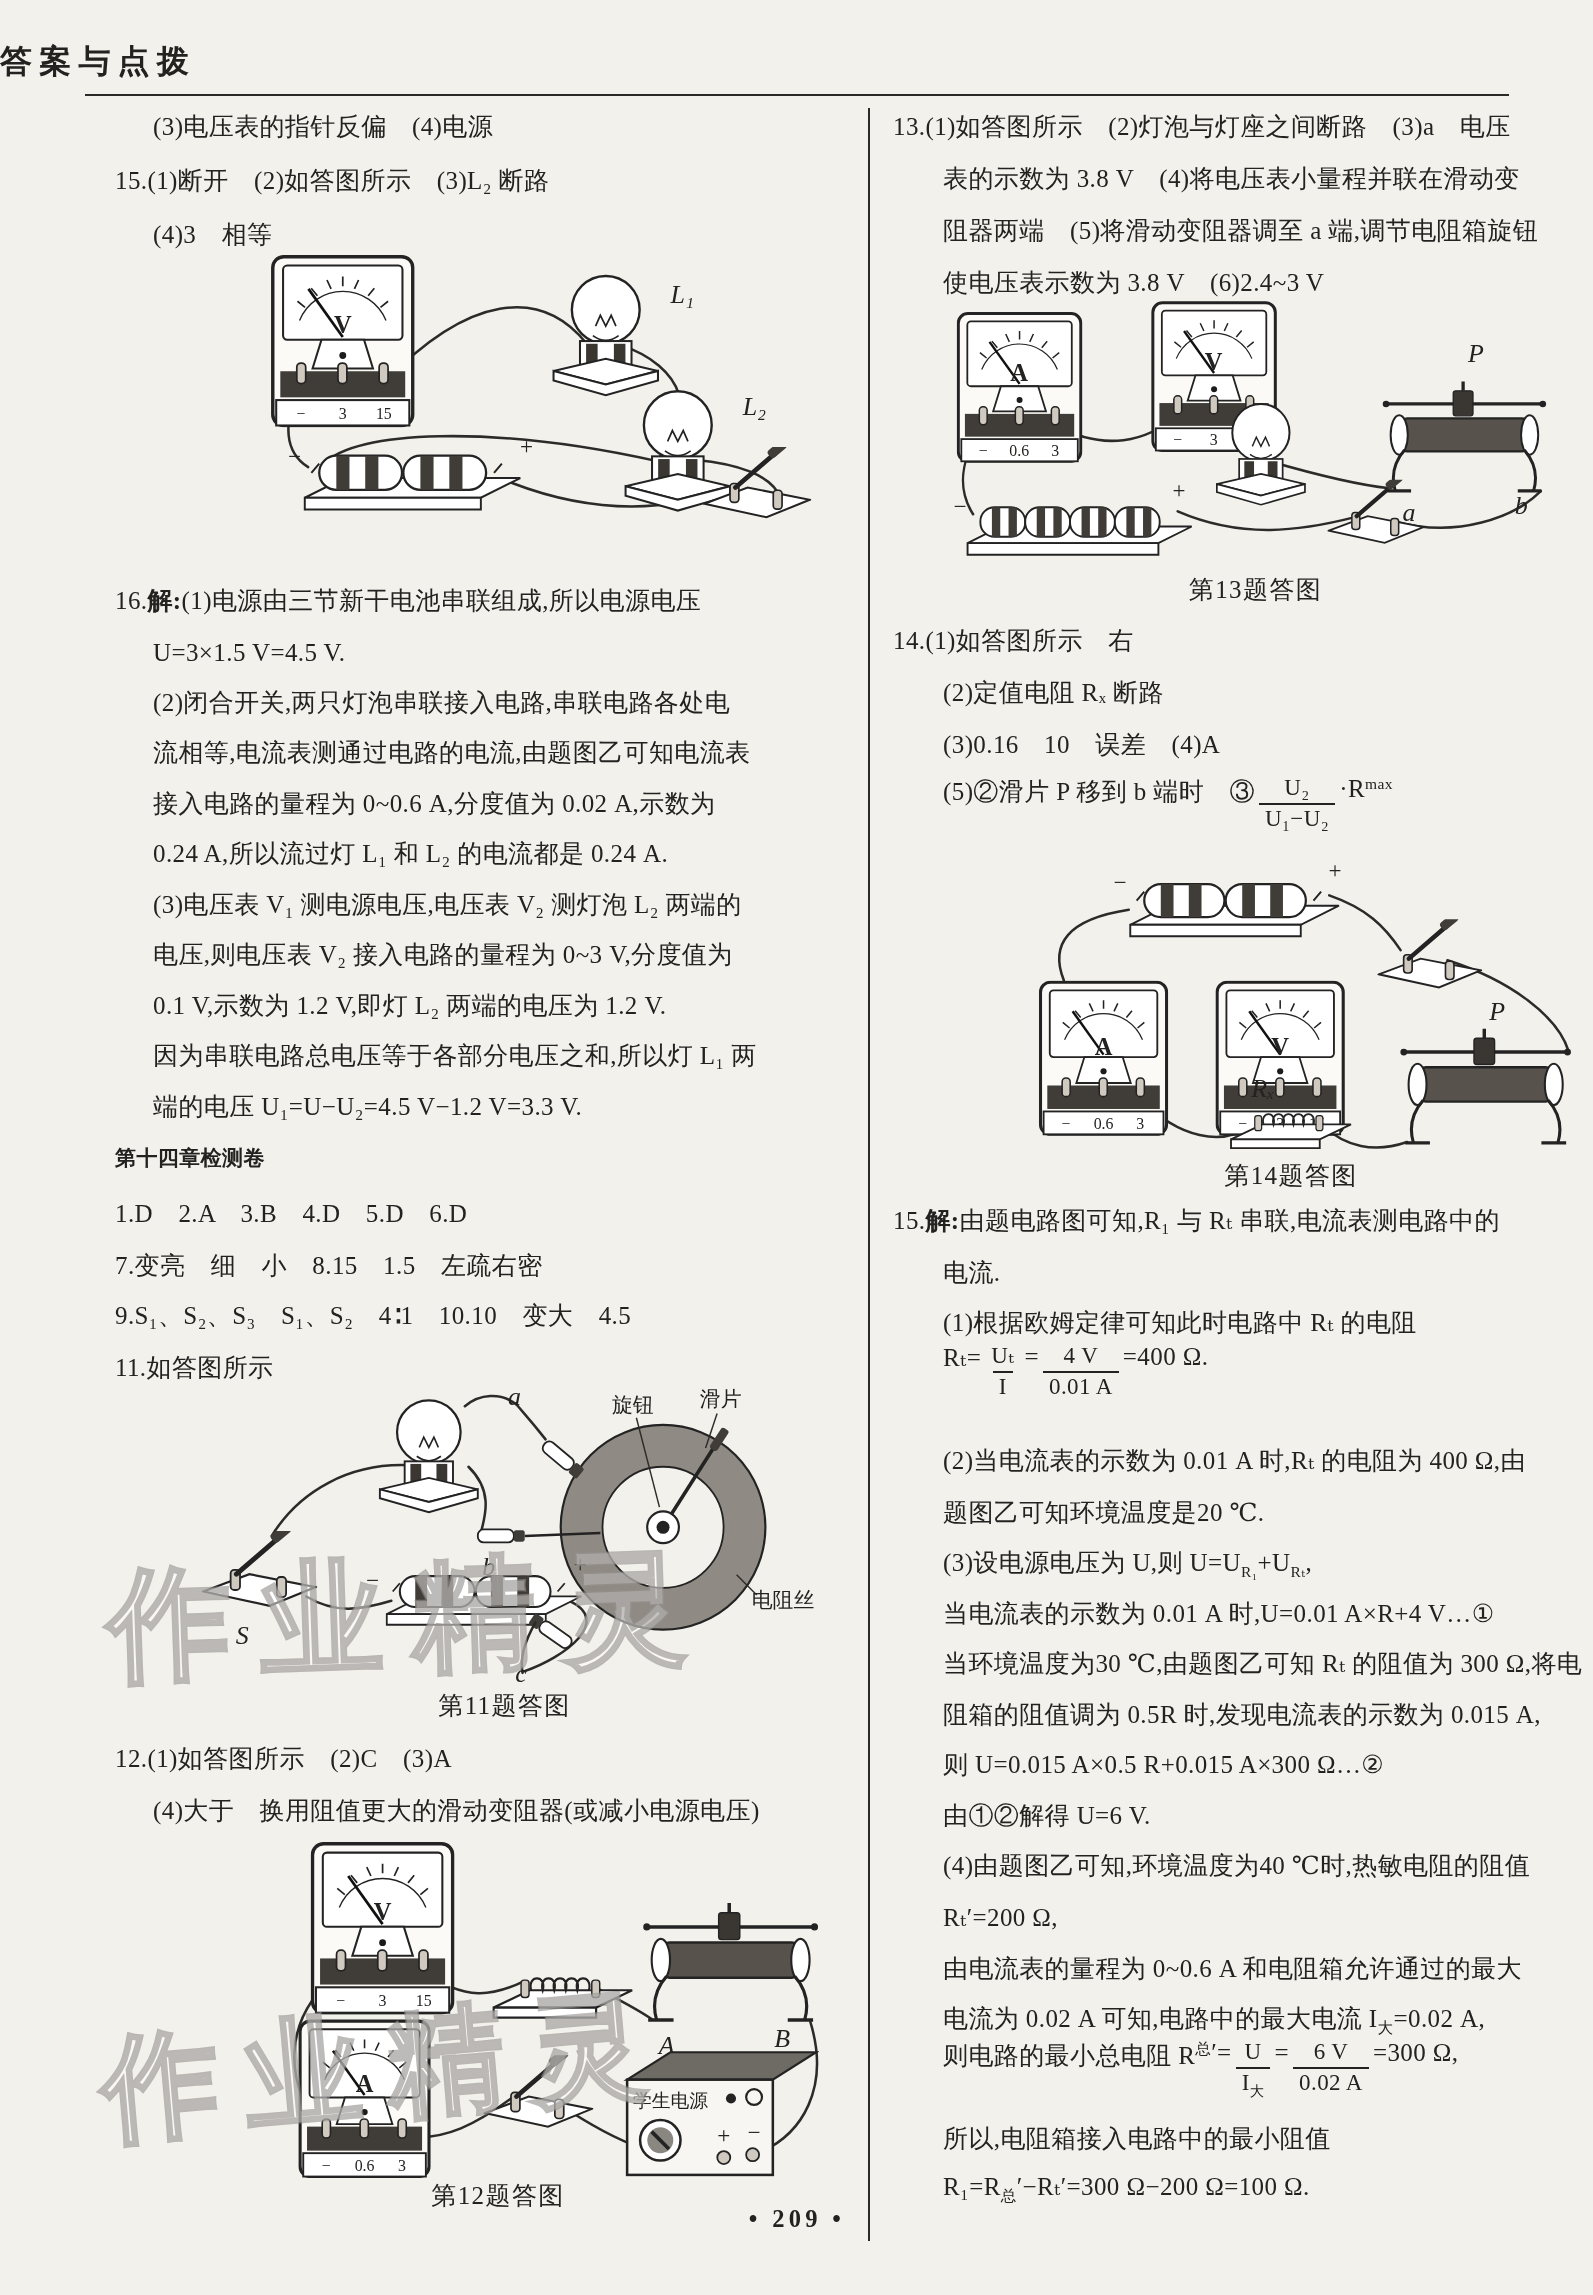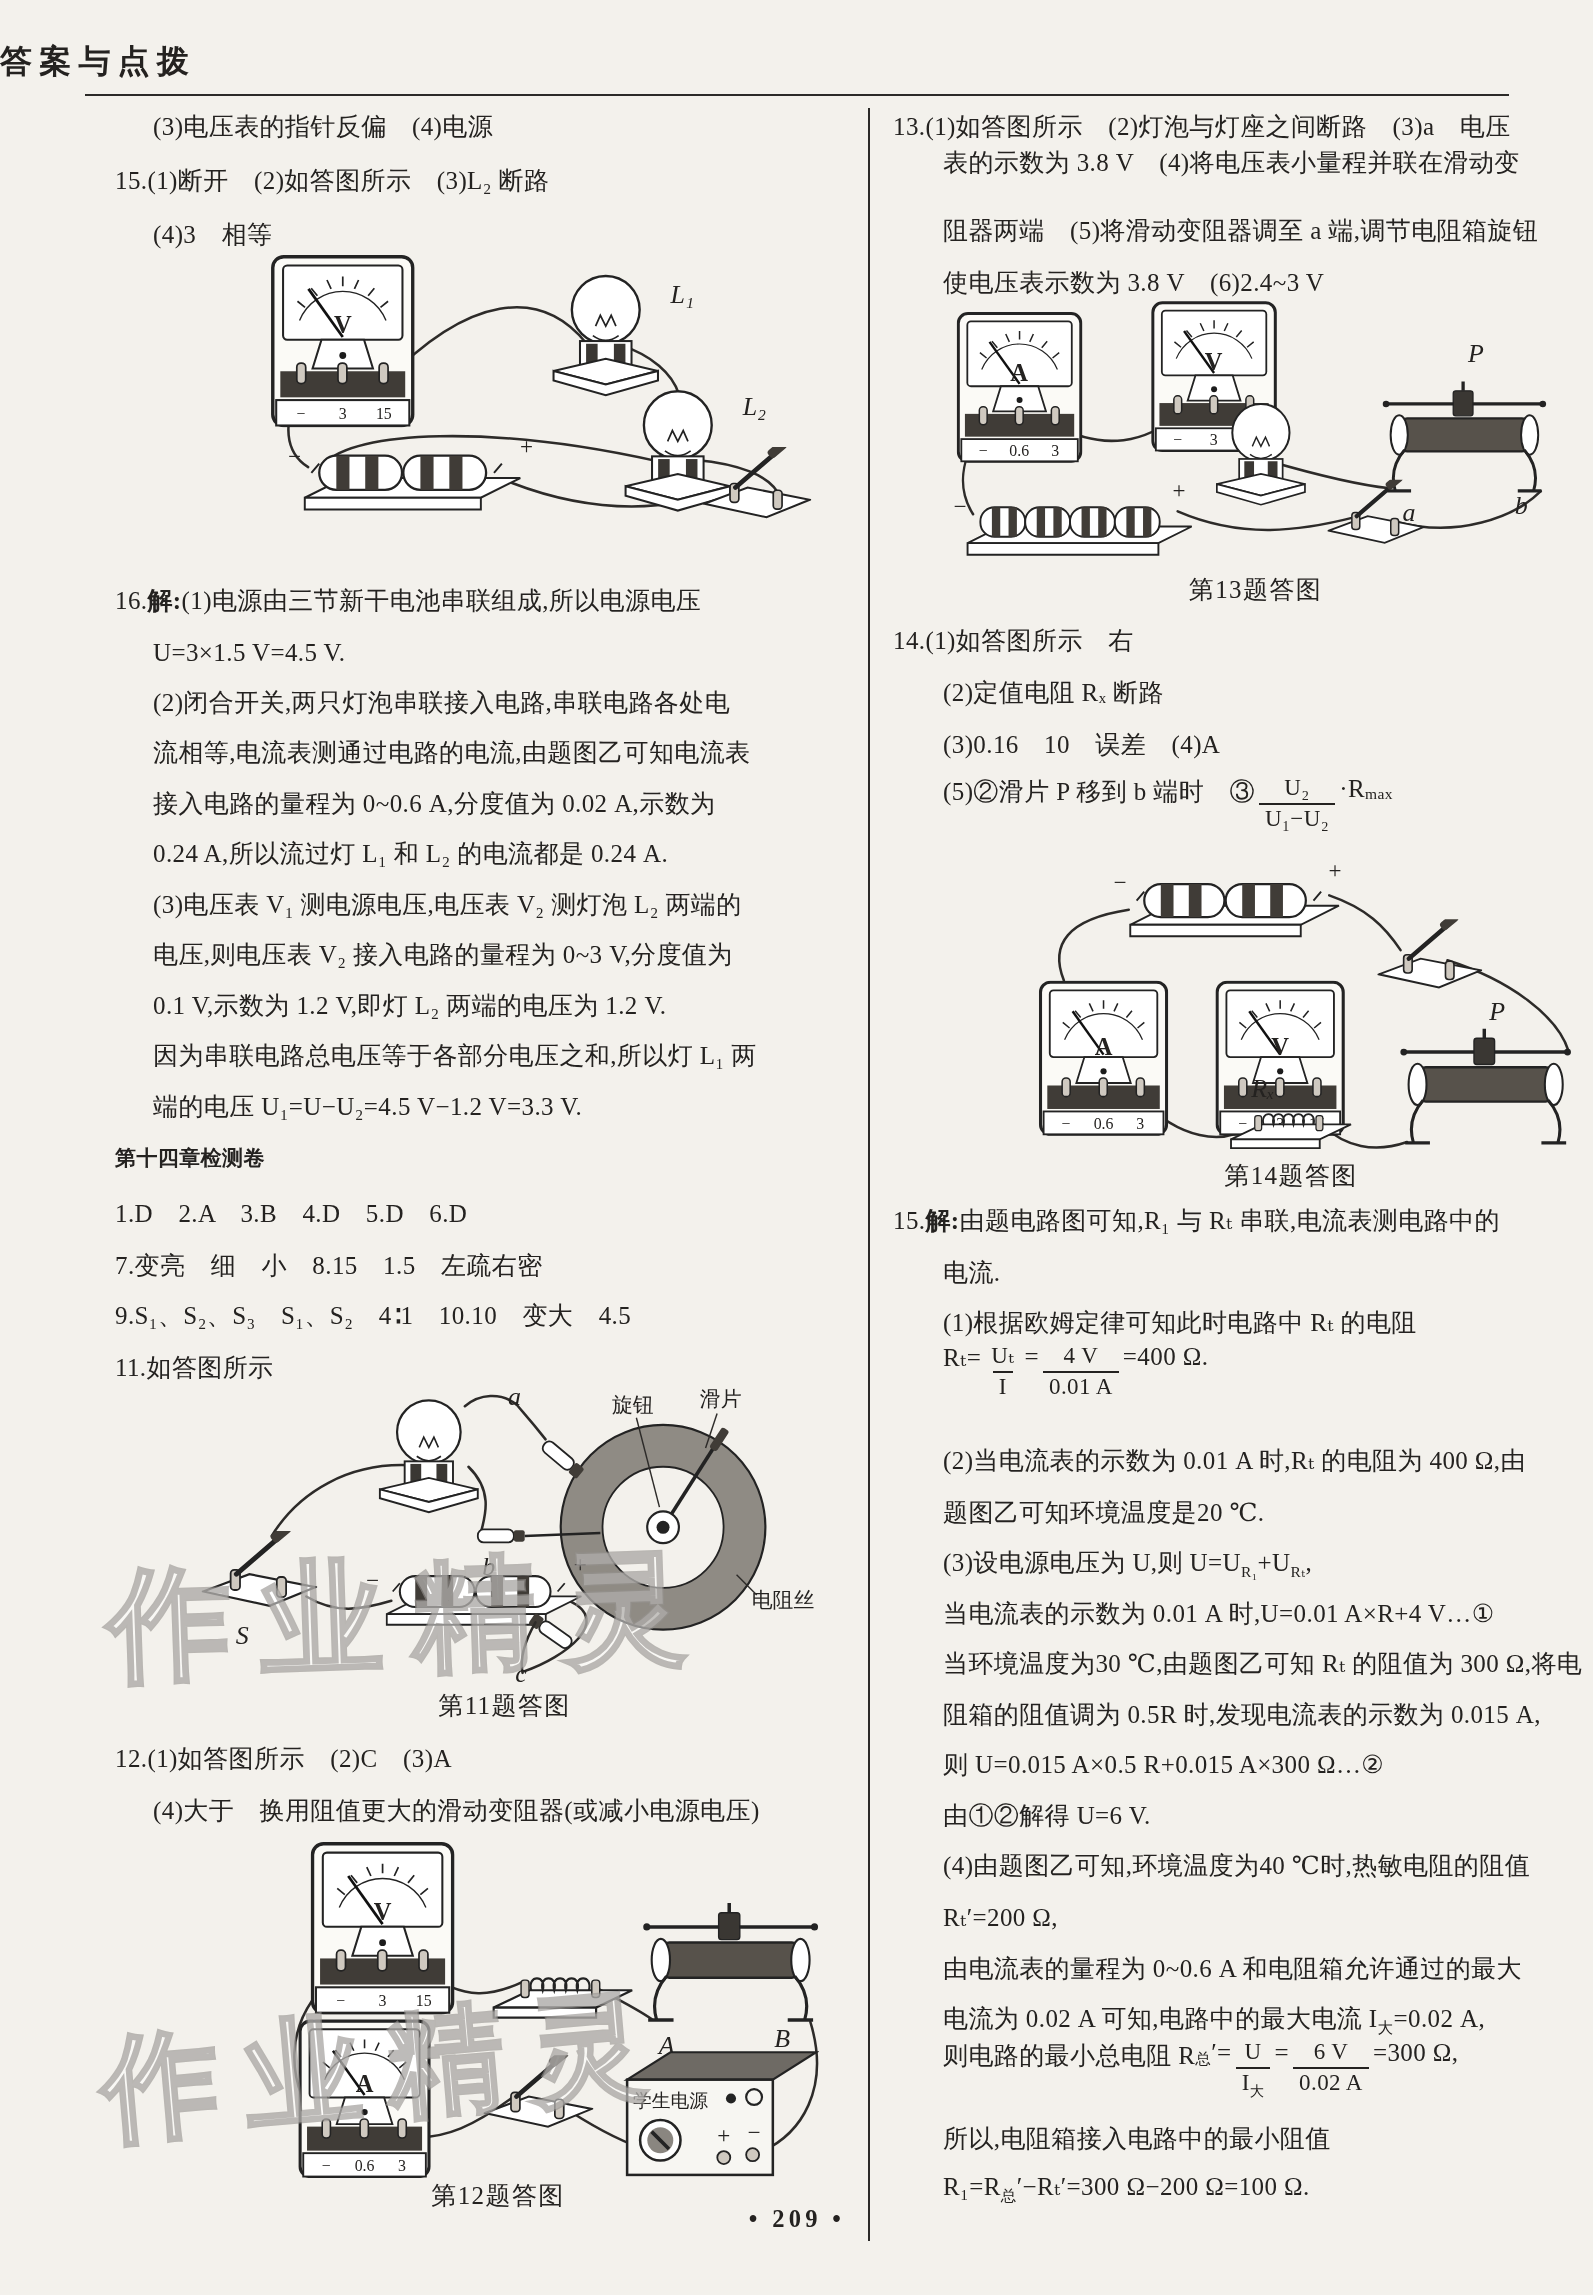--- a/index.html
+++ b/index.html
@@ -11,21 +11,21 @@
   .hrule{position:absolute;left:85px;top:94px;width:1424px;height:2.2px;background:#2b2a28;}
   .vrule{position:absolute;left:868px;top:108px;width:2.2px;height:2133px;background:#2b2a28;}
   .ln{position:absolute;font-size:25px;white-space:nowrap;letter-spacing:0.4px;line-height:1.2;}
   .bold{font-weight:bold;}
   .sechdr{font-family:"Liberation Sans","DejaVu Sans",sans-serif;font-weight:bold;font-size:21px;}
   .cap{position:absolute;font-size:25px;text-align:center;letter-spacing:1.4px;}
   .fline{position:absolute;display:flex;align-items:flex-start;font-size:25px;white-space:nowrap;letter-spacing:0.4px;}
   .frac{display:inline-flex;flex-direction:column;align-items:center;margin:0 4.3px;line-height:1.15;font-size:23px;}
   .frac .den{border-top:2.2px solid #242220;padding:1.4px 5.8px 0 5.8px;}
   .frac .num{padding:0 5.8px 1.4px 5.8px;}
-  sub{font-size:62%;margin-top:10px;}
+  sub{font-size:62%;}
   .wm{position:absolute;font-family:"Liberation Sans","DejaVu Sans",sans-serif;font-weight:bold;
       color:rgba(255,255,255,.48);-webkit-text-stroke:2.9px rgba(148,146,142,.62);
       pointer-events:none;white-space:nowrap;z-index:5;}
   .dsvg{position:absolute;}
   svg text{font-family:"Liberation Serif","DejaVu Serif",serif;fill:#242220;}
   .dlabel{font-size:36px;font-style:italic;}
   .dlabelcn{font-size:29px;}
   .wire{fill:none;stroke:#2d2b29;stroke-width:3.5;stroke-linecap:round;}
   .lead{fill:none;stroke:#2d2b29;stroke-width:2;}
   .mletter{font-size:34px;font-weight:bold;text-anchor:middle;}
@@ -257,21 +257,21 @@
       <circle cx="140" cy="152" r="9" fill="#cfc9c0" stroke="#232323" stroke-width="2.5"></circle>
       <circle cx="180" cy="148" r="9" fill="#cfc9c0" stroke="#232323" stroke-width="2.5"></circle>
     </g>
   </svg>
   <div class="cap" style="left:177px;width:642px;top:2179px">第12题答图</div>
 
   <div class="wm" style="left:108px;top:1535px;font-size:123px;letter-spacing:29px;transform:rotate(-2deg)">作业精灵</div>
   <div class="wm" style="left:101px;top:1988px;font-size:117px;letter-spacing:26px;transform:rotate(-5deg)">作业精灵</div>
 
   <div class="ln" style="left:893px;top:112px">13.(1)如答图所示　(2)灯泡与灯座之间断路　(3)a　电压</div>
-  <div class="ln" style="left:943px;top:148px">表的示数为 3.8 V　(4)将电压表小量程并联在滑动变</div>
+  <div class="ln" style="left:943px;top:164px">表的示数为 3.8 V　(4)将电压表小量程并联在滑动变</div>
   <div class="ln" style="left:943px;top:216px">阻器两端　(5)将滑动变阻器调至 a 端,调节电阻箱旋钮</div>
   <div class="ln" style="left:943px;top:268px">使电压表示数为 3.8 V　(6)2.4~3 V</div>
 
   <svg class="dsvg" style="left:938px;top:301px" width="635" height="268" viewBox="0 0 880 372">
     <path class="wire" d="M62 172 C30 220, 25 260, 48 296"></path>
     <path class="wire" d="M162 172 C230 210, 290 195, 332 158"></path>
     <path class="wire" d="M432 158 C450 190, 440 205, 427 220"></path>
     <path class="wire" d="M458 222 C520 240, 580 255, 626 260"></path>
     <path class="wire" d="M332 292 C420 330, 500 320, 578 300"></path>
     <path class="wire" d="M634 306 C720 330, 800 300, 836 264"></path>

